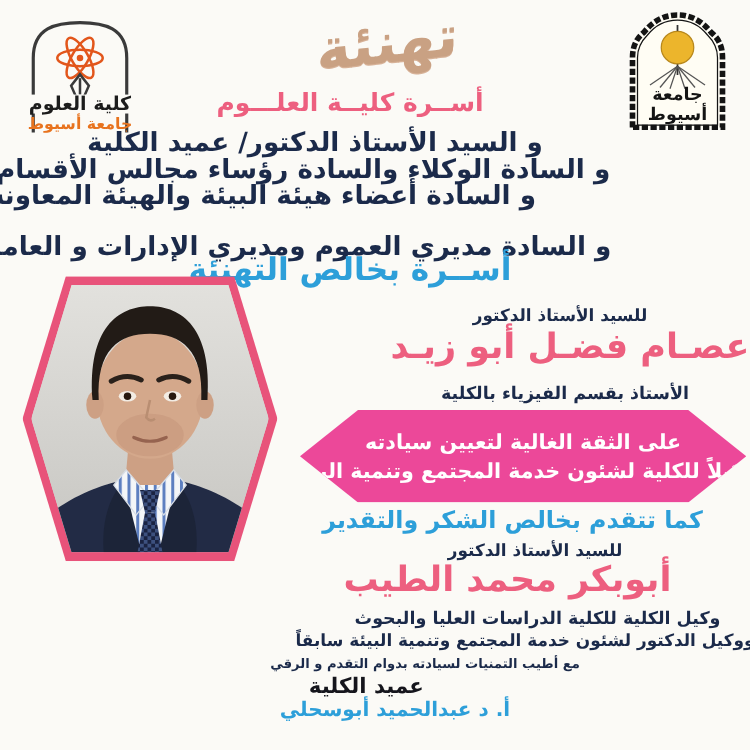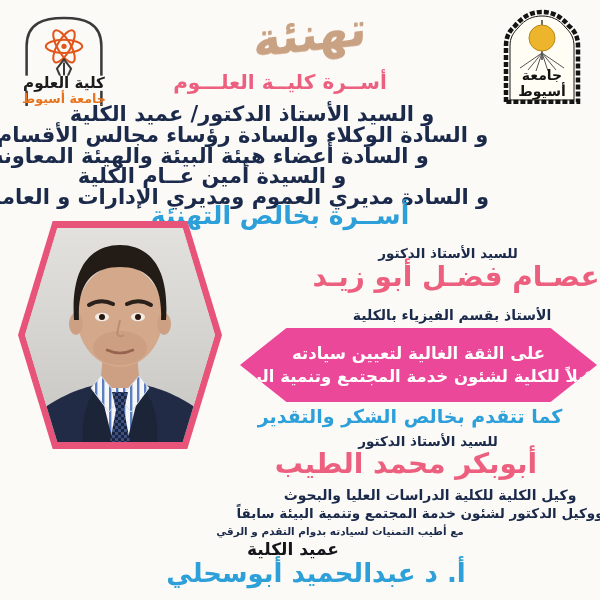--- a/index.html
+++ b/index.html
@@ -23,21 +23,21 @@
   }
   .family-title{font-size:20px;}
   .greeter{font-size:21px;}
   .congrats{font-size:25px;}
   .intro{font-size:13.5px;}
   .big-name{font-size:28px;letter-spacing:1px;}
   .sub-title{font-size:14px;}
   .thanks{font-size:19px;}
   .small-line{font-size:10.5px;}
   .role-line{font-size:17px;color:#15151c;}
-  .dean-name{font-size:26px;}
+  .dean-name{font-size:16px;}
   
   .hex-outer{
     position:absolute;left:18px;top:221px;width:204px;height:228px;
     background:#e8537a;
     clip-path:polygon(0% 50%,17% 0%,83% 0%,100% 50%,83% 100%,17% 100%);
   }
   .hex-inner{
     position:absolute;left:7px;top:7px;width:190px;height:214px;
     clip-path:polygon(0% 50%,17% 0%,83% 0%,100% 50%,83% 100%,17% 100%);
     overflow:hidden;background:#d9d8d4;
@@ -101,21 +101,20 @@
     </svg>
   </div>
 
   <div class="abs calligraphy gold" style="left:310px;top:8px;">تهنئة</div>
 
   <div class="abs family-title pink" style="left:280px;top:71px;">أســرة كليــة العلـــوم</div>
 
   <div class="abs greeter navy" style="left:252px;top:102px;">و السيد الأستاذ الدكتور/ عميد الكلية</div>
   <div class="abs greeter navy" style="left:206px;top:123px;">و السادة الوكلاء والسادة رؤساء مجالس الأقسام بالكلية</div>
   <div class="abs greeter navy" style="left:210px;top:144px;">و السادة أعضاء هيئة البيئة والهيئة المعاونة</div>
-  <div class="abs greeter navy" style="left:212px;top:164px;">و السيدة أمين عــام الكلية</div>
   <div class="abs greeter navy" style="left:191px;top:185px;">و السادة مديري العموم ومديري الإدارات و العاملين بالكلية</div>
 
   <div class="abs congrats blue" style="left:280px;top:202px;">أســرة بخالص التهنئة</div>
 
   <div class="hex-outer">
     <div class="hex-inner">
       <svg viewBox="0 0 190 214" preserveAspectRatio="xMidYMid slice">
         <defs>
           <linearGradient id="bgGrad" x1="0" y1="0" x2="0" y2="1">
             <stop offset="0" stop-color="#e2e1dd"></stop>

